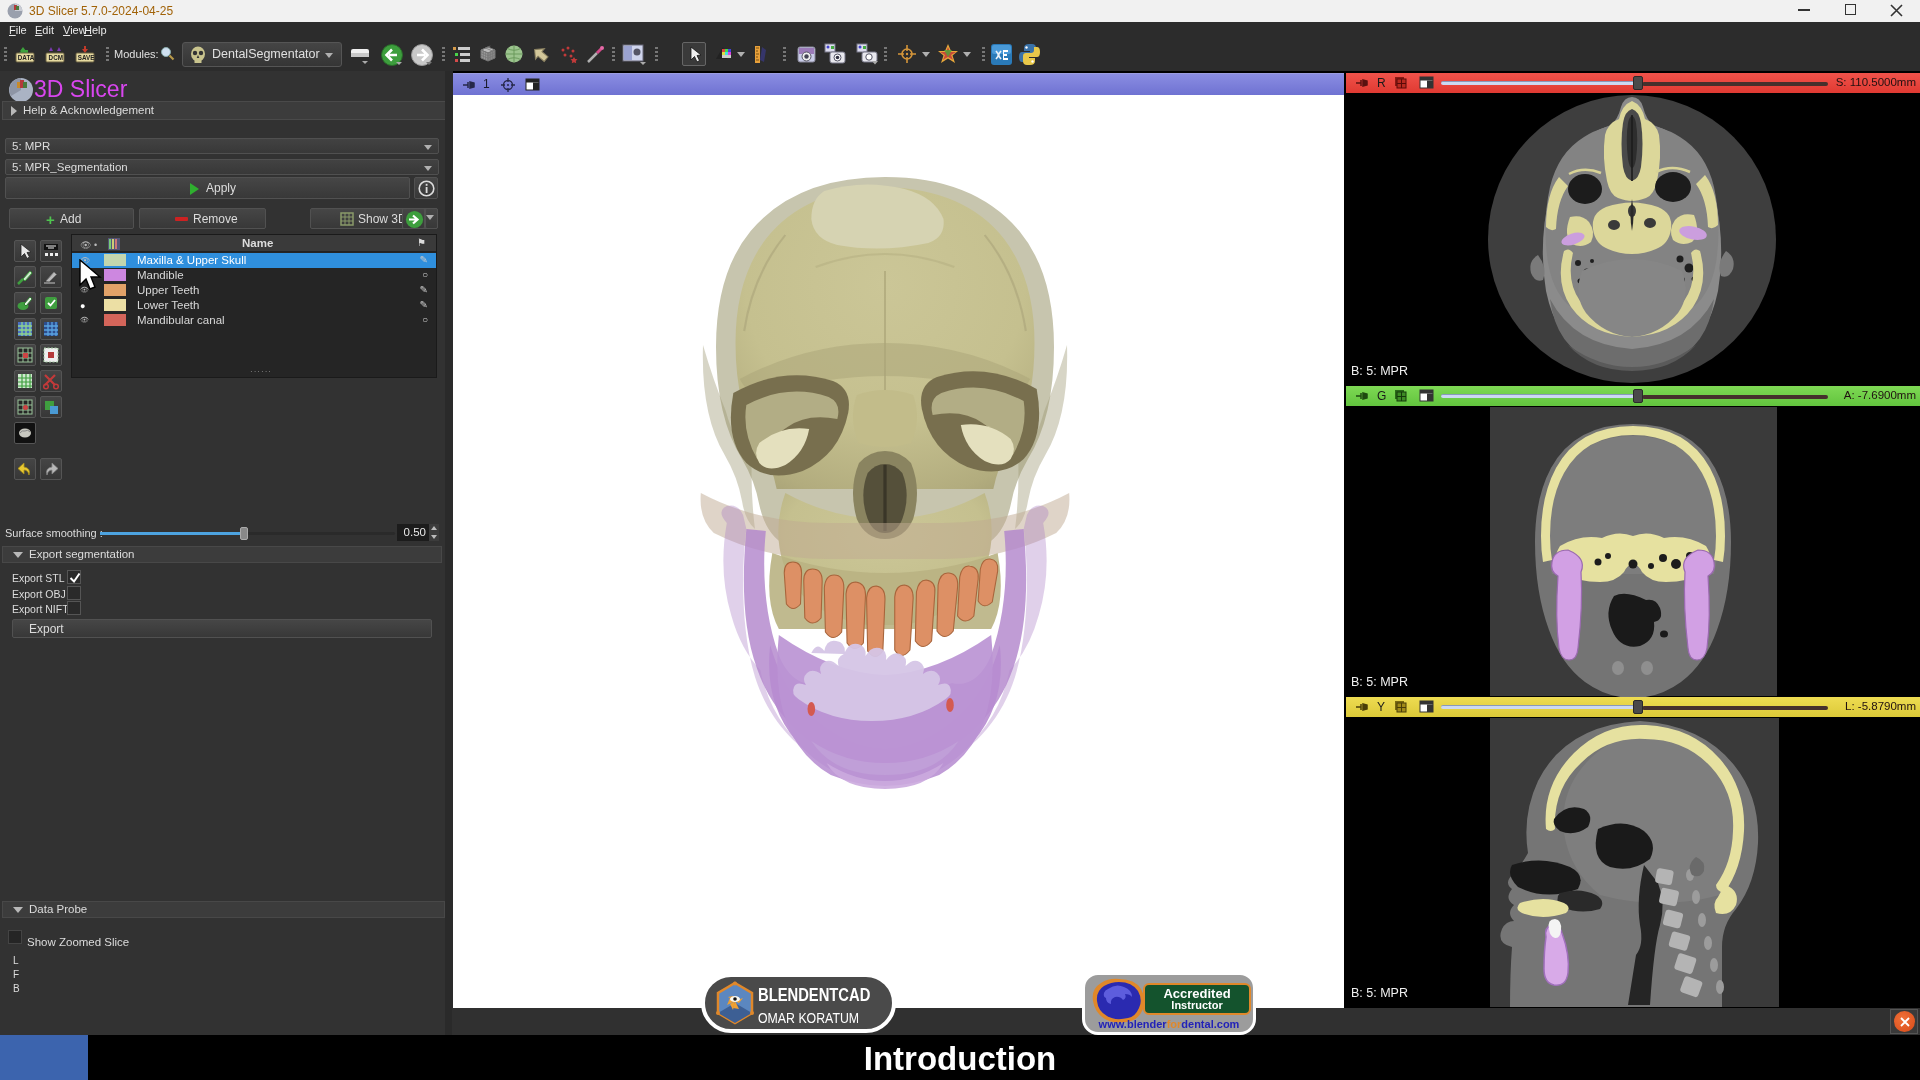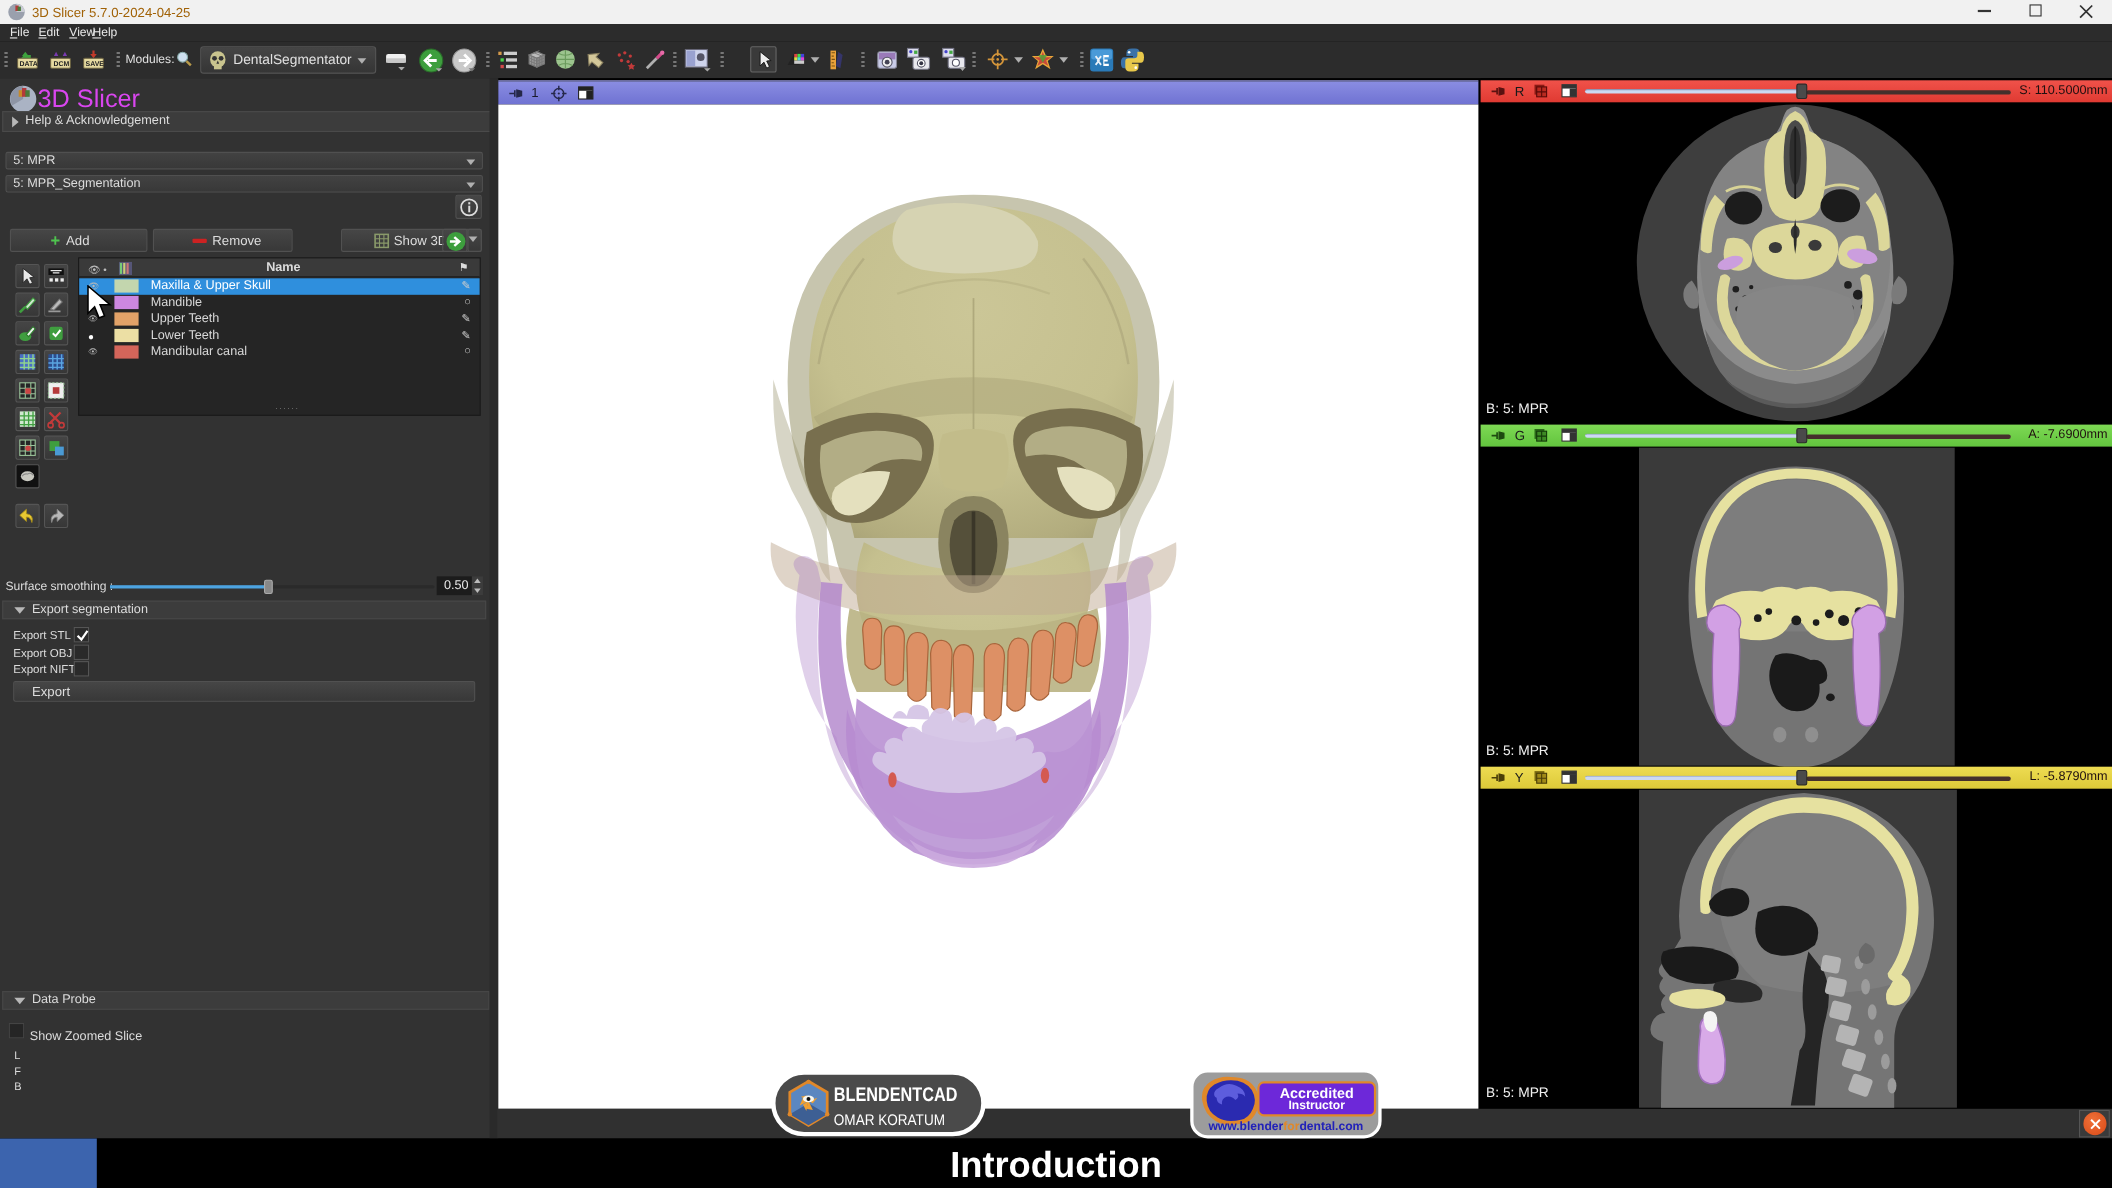--- a/index.html
+++ b/index.html
@@ -243,20 +243,24 @@
 
   <div class="abs combo" style="left:5px;top:67px;width:434px;height:16px;">
     <span class="ctext">5: MPR</span>
       <span class="carrow"></span>
   </div>
   <div class="abs combo" style="left:5px;top:88px;width:434px;height:16px;">
     <span class="ctext">5: MPR_Segmentation</span>
       <span class="carrow"></span>
   </div>
 
+  <div class="abs btn" style="left:5px;top:106px;width:405px;height:22px;">
+    <span style="position:absolute;left:184px;top:5px;width:0;height:0;border-left:9px solid #2faf2f;border-top:6px solid transparent;border-bottom:6px solid transparent;"></span>
+    <span style="position:absolute;left:200px;top:3px;font-size:12px;">Apply</span>
+  </div>
   <div class="abs btn" style="left:414px;top:106px;width:24px;height:22px;">
     <svg style="position:absolute;left:3px;top:2px;" width="17" height="17" viewBox="0 0 17 17">
         <circle cx="8.5" cy="8.5" r="7.3" fill="none" stroke="#dcdcdc" stroke-width="1.6"></circle>
         <rect x="7.7" y="7" width="1.8" height="6" fill="#dcdcdc"></rect>
         <rect x="7.7" y="3.8" width="1.8" height="2" fill="#dcdcdc"></rect>
       </svg>
   </div>
 
   <div class="abs btn" style="left:9px;top:137px;width:125px;height:21px;">
     <span style="position:absolute;left:36px;top:2px;color:#4fc44f;font-size:15px;font-weight:bold;">+</span>
@@ -586,21 +590,21 @@
   </svg>
   <div class="abs" style="left:53px;top:8px;font-size:18px;font-weight:bold;color:#fff;transform:scaleX(0.82);transform-origin:left;">BLENDENTCAD</div>
   <div class="abs" style="left:53px;top:33px;font-size:14px;color:#fff;transform:scaleX(0.88);transform-origin:left;">OMAR KORATUM</div>
 </div>
 <div class="abs" style="left:1082px;top:972px;width:174px;height:63px;background:#9c9c9c;border:3px solid #fff;border-radius:16px;z-index:60;">
   <svg class="abs" style="left:5px;top:2px;" width="58" height="46" viewBox="0 0 58 46">
     <path d="M29 2 q16 0 22 10 q6 10 2 20 q-4 10 -12 12 q-16 4 -26 -2 q-10 -6 -12 -18 q-2 -12 8 -18 q8 -5 18 -4 Z" fill="#e0882a"></path>
     <path d="M29 5 q13 0 19 9 q5 9 1 17 q-4 9 -11 10 q-13 3 -21 -2 q-9 -5 -10 -15 q-1 -10 7 -15 q7 -4 15 -4 Z" fill="#2a2ab0"></path>
     <path d="M18 12 q8 -6 16 -2 q8 3 8 10 q-2 -3 -7 -3 q2 4 -2 6 q-3 -4 -8 -3 q-5 2 -4 7 q-5 -1 -5 -6 q-3 -1 -2 -5 q1 -3 4 -4 Z" fill="#6a6ae8" opacity="0.8"></path>
   </svg>
-  <div class="abs" style="left:58px;top:8px;width:108px;height:32px;background:#6d28d9;border:2.5px solid #e0882a;border-radius:6px;">
+  <div class="abs" style="left:58px;top:8px;width:108px;height:32px;background:#14532d;border:2.5px solid #e0882a;border-radius:6px;">
     <div style="text-align:center;font-size:13px;font-weight:bold;color:#fff;margin-top:1px;">Accredited</div>
     <div style="text-align:center;font-size:11px;font-weight:bold;color:#fff;margin-top:-2px;">Instructor</div>
   </div>
   <div class="abs" style="left:0;top:43px;width:168px;text-align:center;font-size:11px;font-weight:bold;color:#2222b8;">www.blender<span style="color:#e0882a;">for</span>dental.com</div>
 </div>
 
 <div class="abs" id="rightcol" style="left:1346px;top:71px;width:574px;height:944px;background:#000;">
 
   <div class="abs shead" style="top:2px;background:linear-gradient(#f0524a,#e03a32);">
     <svg class="spin" width="14" height="10" viewBox="0 0 14 10">

